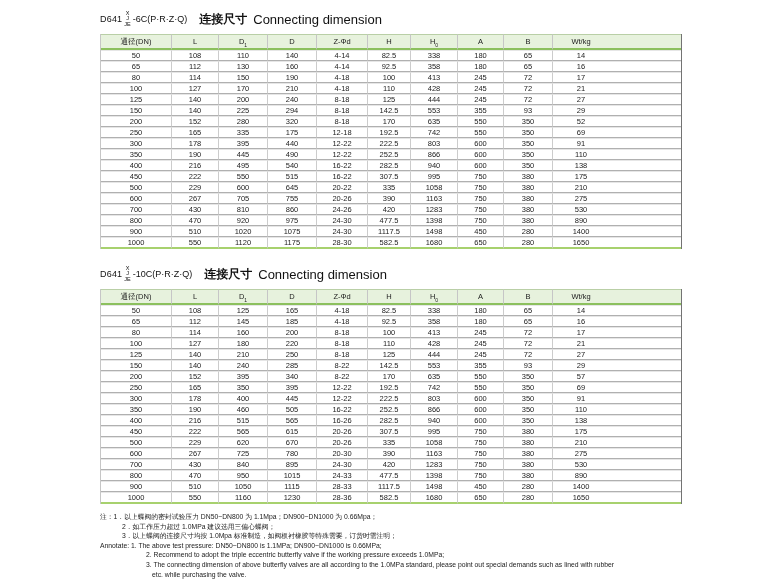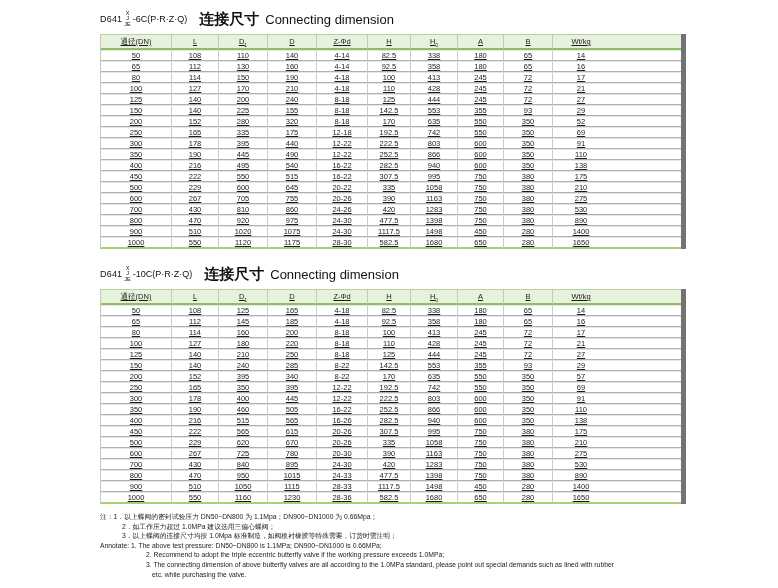--- a/index.html
+++ b/index.html
@@ -19,31 +19,30 @@
     display:flex;align-items:center;
     font-size:9px;color:#111;
     margin-bottom:2px;white-space:nowrap;
   }
   .sec-title .model{letter-spacing:.2px;}
   .stack{
     display:inline-flex;flex-direction:column;align-items:center;
     font-size:5.5px;line-height:5.5px;color:#111;
     margin:0 2px 0 2px;
   }
-  .sec-title .cn{font-weight:bold;margin-left:12px;font-size:15px;}
+  .sec-title .cn{font-weight:bold;margin-left:12px;font-size:12px;}
   .sec-title .en{margin-left:6px;font-size:13px;}
 
   
   table.dim{
     width:580px;table-layout:fixed;
     border-collapse:separate;border-spacing:0;
     font-size:7.5px;
-    border-left:1px solid #c6c6c6;border-right:5px solid #737373;
+    border-left:1px solid #c6c6c6;border-right:1px solid #737373;
     margin-bottom:8px;
-    text-decoration:underline;
   }
   table.dim th{
     height:13px;font-weight:normal;
     background:#e7f2dd;
     border-top:1px solid #b9cfa6;
     border-bottom:2px solid #8cc05e;
     border-right:1px solid #c6c6c6;
     text-align:center;padding:0;color:#222;
   }
   table.dim td{
@@ -170,21 +169,21 @@
               <td>125</td>
               <td>444</td>
               <td>245</td>
               <td>72</td>
               <td class="last-col">27</td>
             </tr>
             <tr>
               <td>150</td>
               <td>140</td>
               <td>225</td>
-              <td>155</td>
+              <td>294</td>
               <td>8-18</td>
               <td>142.5</td>
               <td>553</td>
               <td>355</td>
               <td>93</td>
               <td class="last-col">29</td>
             </tr>
             <tr>
               <td>200</td>
               <td>152</td>

